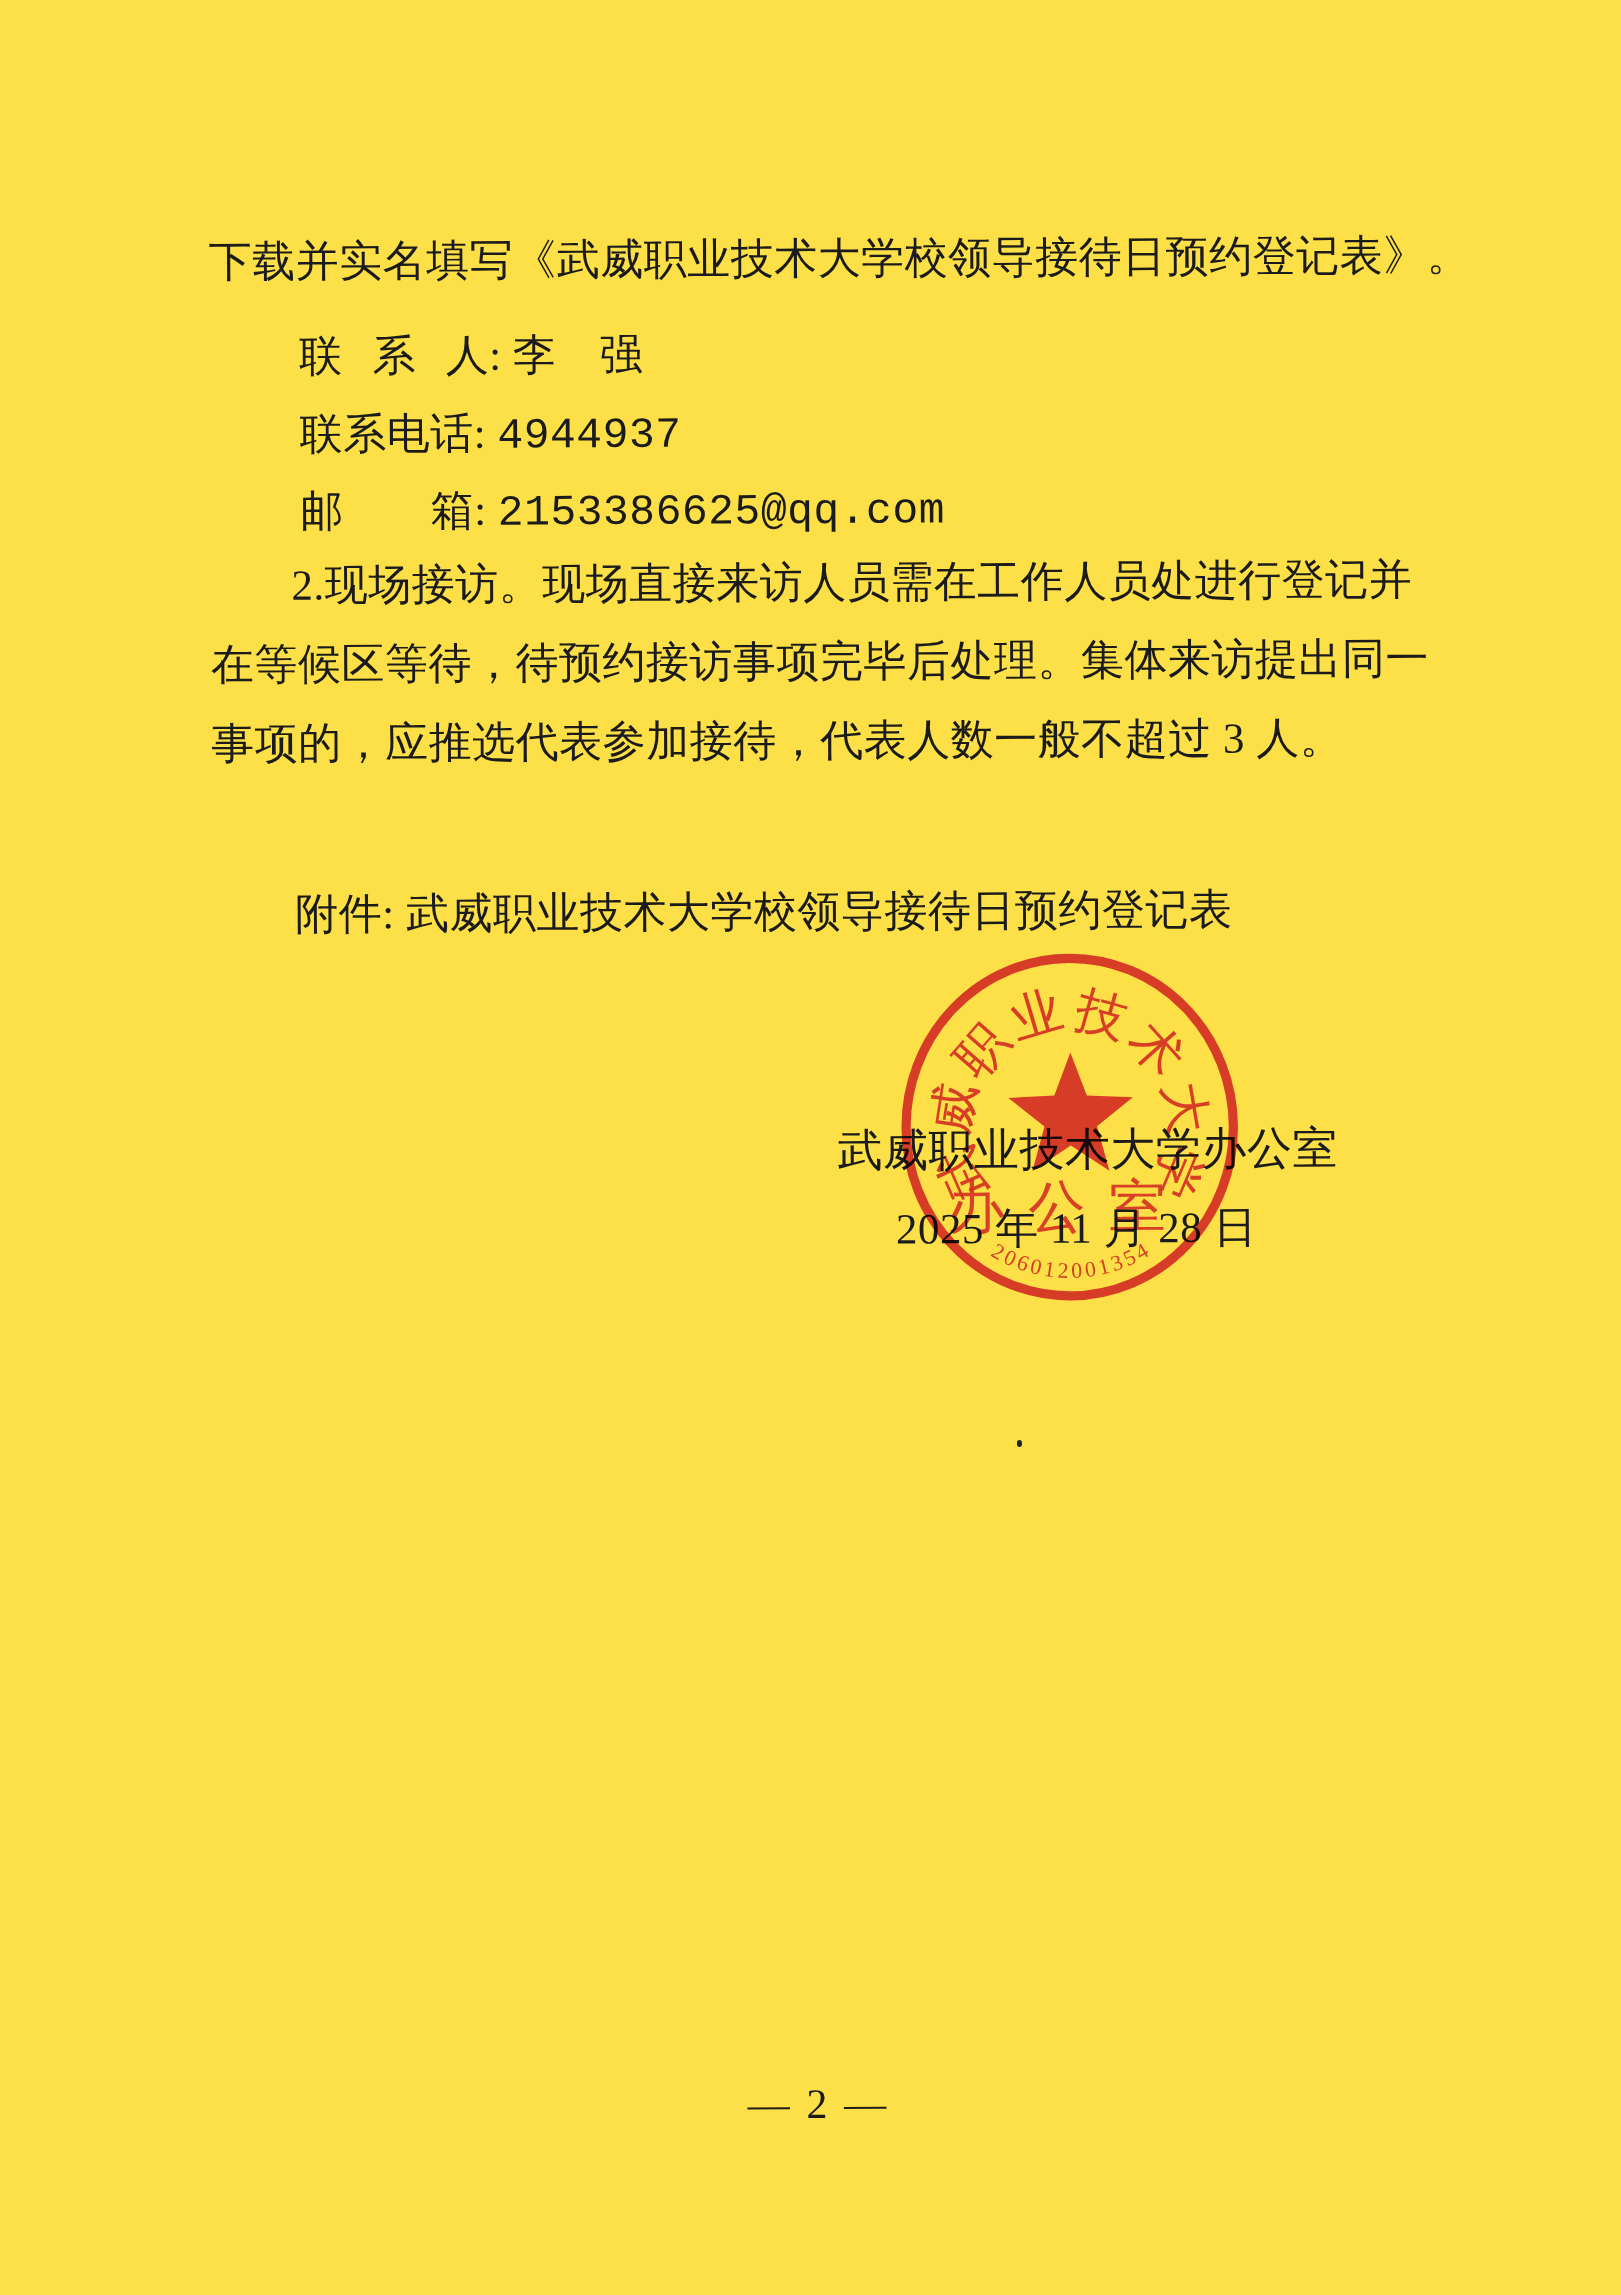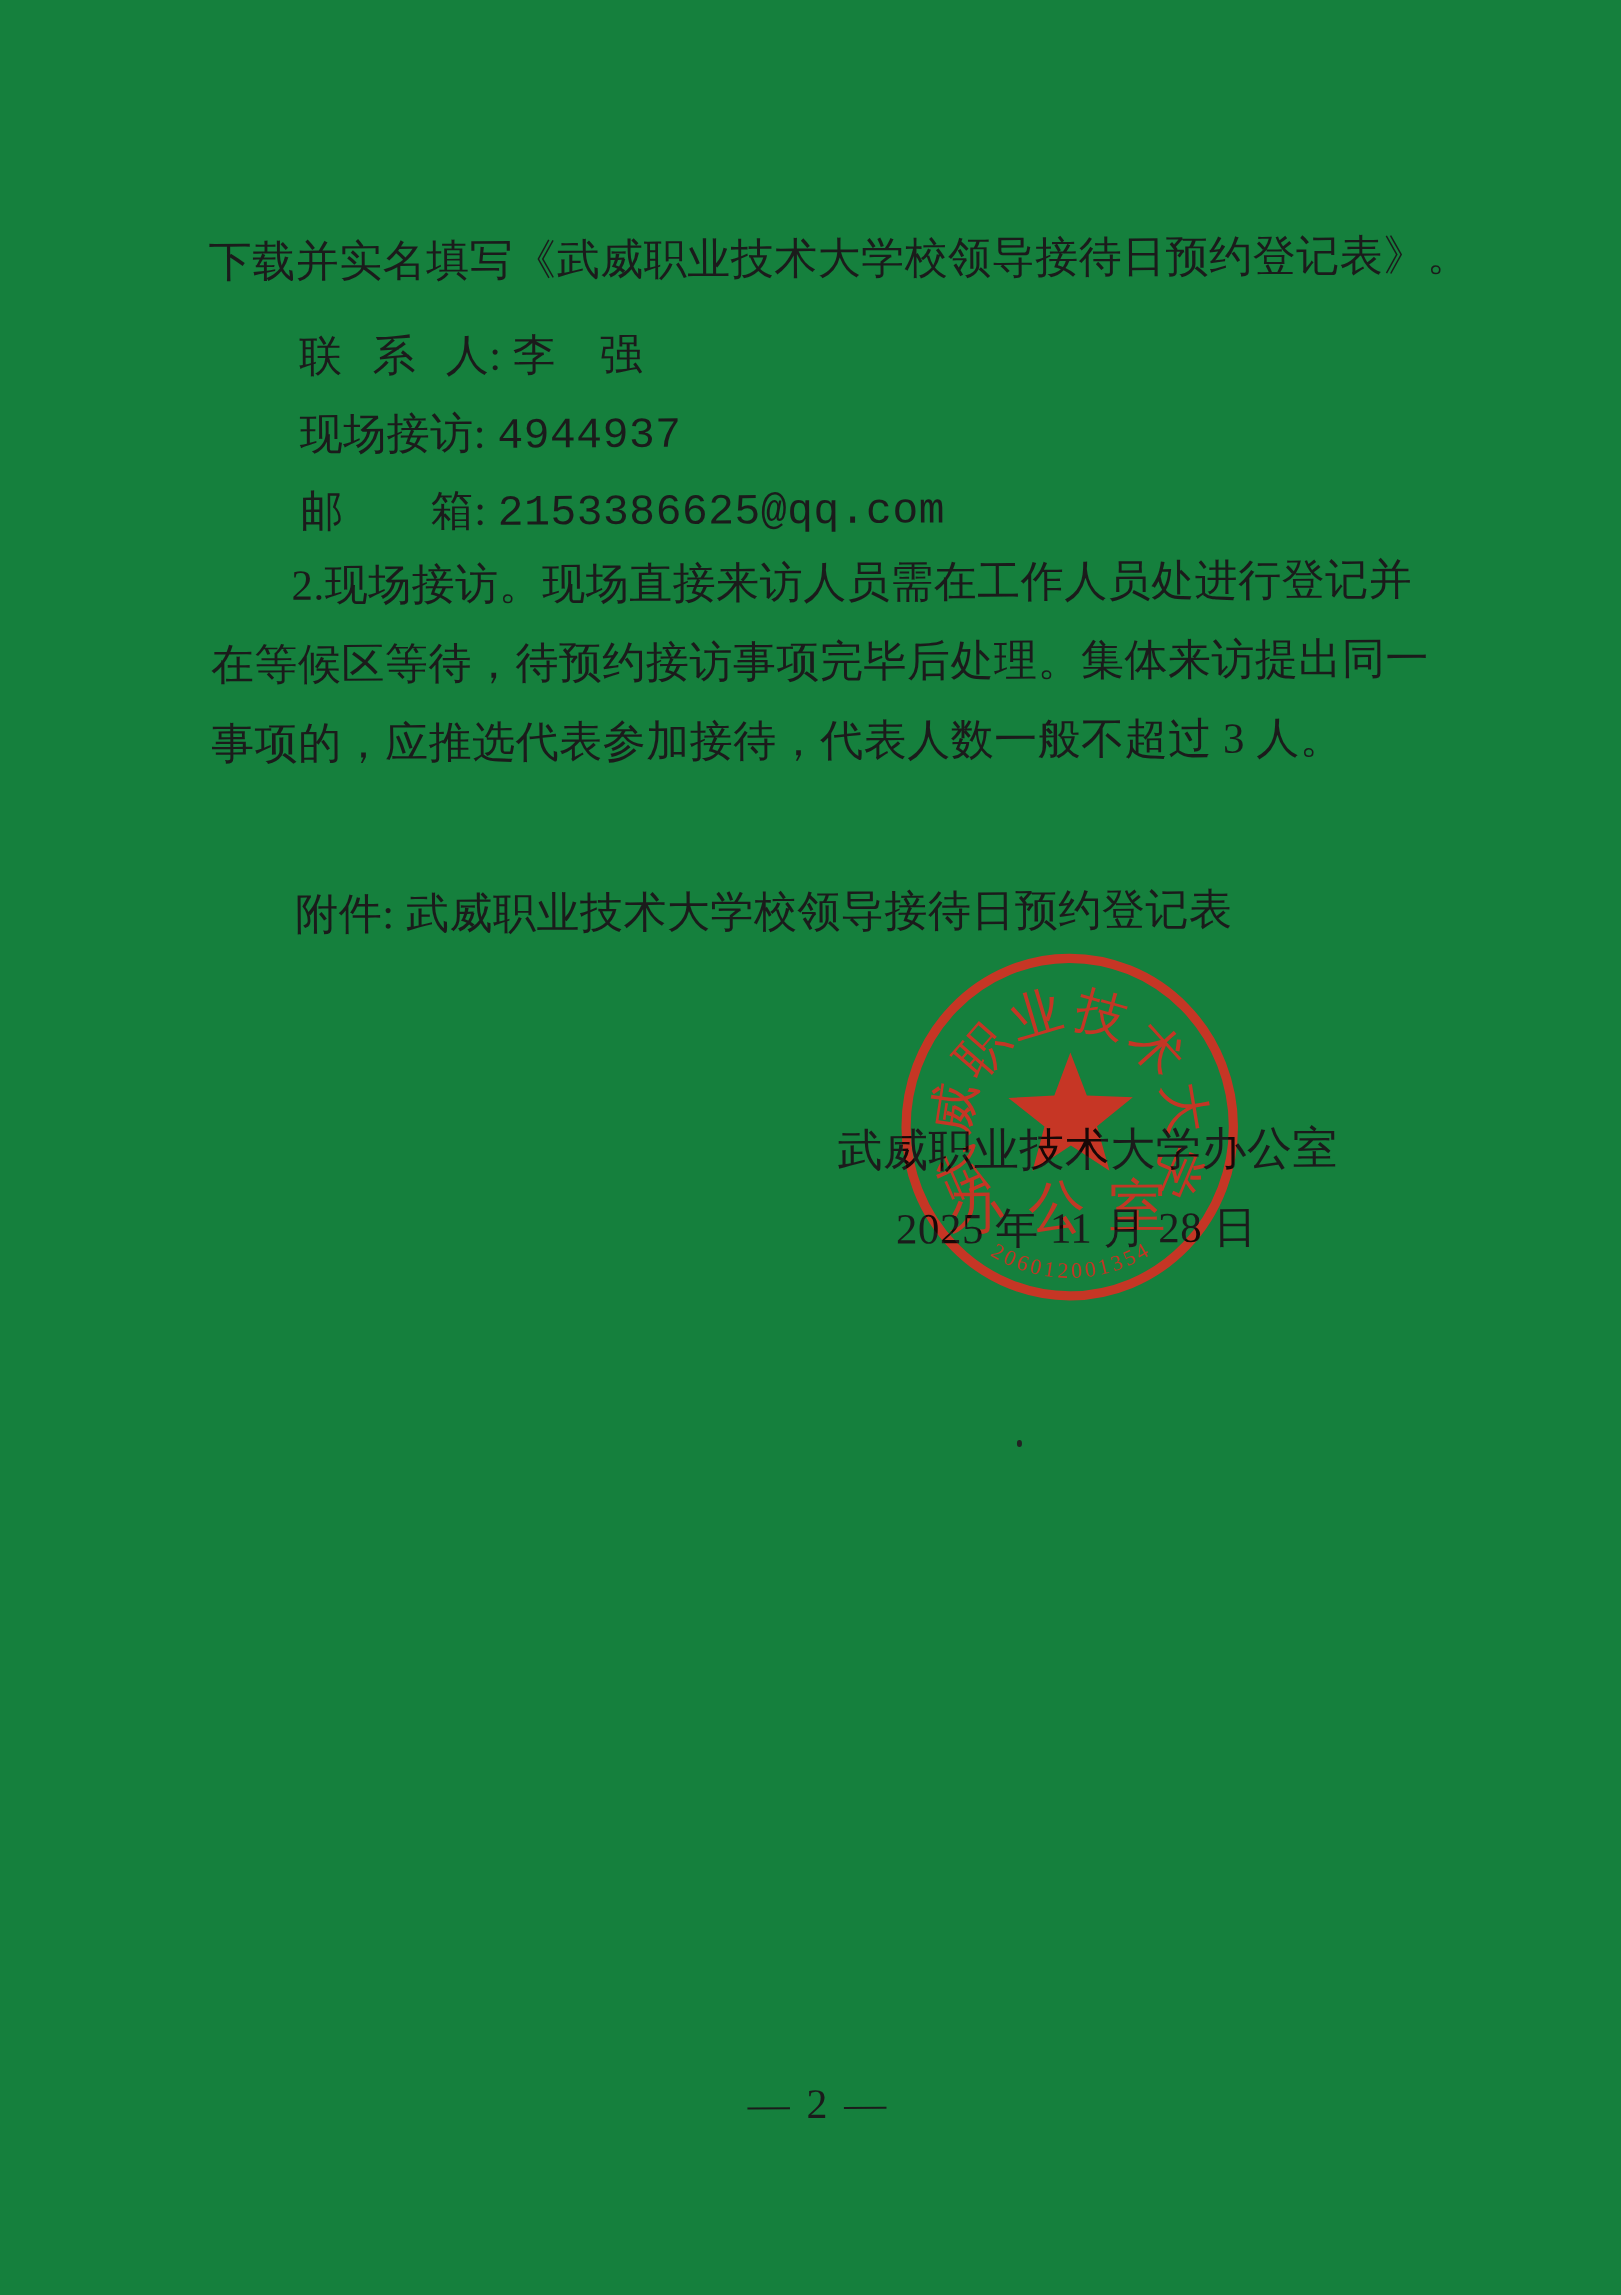--- a/index.html
+++ b/index.html
@@ -1,20 +1,20 @@
 <!DOCTYPE html>
 <html style="font-size:8.2px"><head>
 <meta charset="utf-8">
 <style>
   html, body { margin: 0; padding: 0; background: #e8e8e8; }
   .page {
     position: relative;
     width: 1622px;
     height: 2295px;
-    background: #15803d;
+    background: #fde047;
     overflow: hidden;
     font-family: "Liberation Serif", "DejaVu Serif", serif;
     color: #1b1b1b;
   }
   .content {
     position: absolute;
     inset: 0;
     transform: rotate(-0.3deg);
     transform-origin: 50% 30%;
   }
@@ -66,21 +66,21 @@
 </head>
 <body>
 
 <div class="page">
   <div class="content">
 
     <div class="line" style="left:211px; top:236px;">下载并实名填写《武威职业技术大学校领导接待日预约登记表》。</div>
 
     <div class="line" style="left:301px; top:331px;"><span class="label-spread">联 系 人:</span><span> </span><span>李　强</span></div>
 
-    <div class="line" style="left:301px; top:409px;"><span>现场接访:</span><span> </span><span class="mono">4944937</span></div>
+    <div class="line" style="left:301px; top:409px;"><span>联系电话:</span><span> </span><span class="mono">4944937</span></div>
 
     <div class="line" style="left:301px; top:486px;"><span>邮　　箱:</span><span> </span><span class="mono">2153386625@qq.com</span></div>
 
     <div class="line" style="left:292px; top:560px;">2.现场接访。现场直接来访人员需在工作人员处进行登记并</div>
 
     <div class="line" style="left:211px; top:639px;">在等候区等待，待预约接访事项完毕后处理。集体来访提出同一</div>
 
     <div class="line" style="left:211px; top:718px;">事项的，应推选代表参加接待，代表人数一般不超过 3 人。</div>
 
     <div class="line" style="left:294px; top:889px;">附件: 武威职业技术大学校领导接待日预约登记表</div>

